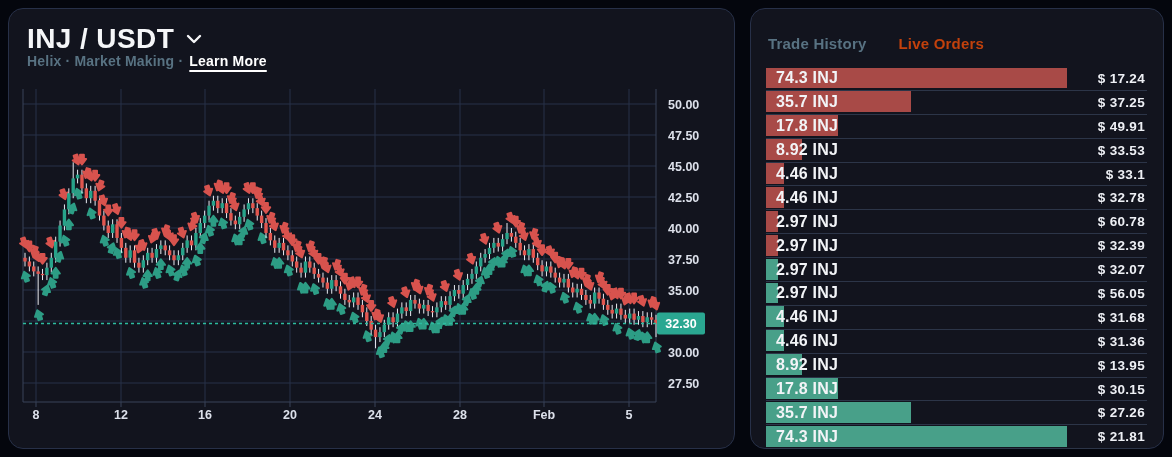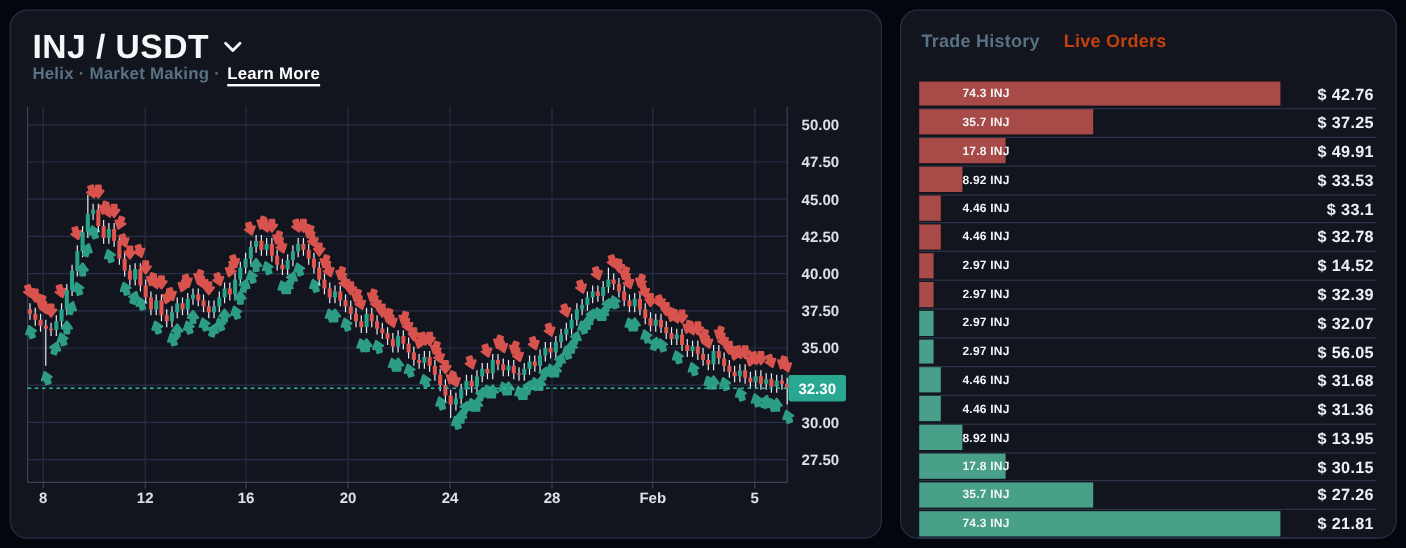--- a/index.html
+++ b/index.html
@@ -13,31 +13,31 @@
   .title-row{position:absolute;left:18px;top:14px;display:flex;align-items:center;gap:10px;}
   .pair-title{margin:0;font-size:28px;font-weight:800;letter-spacing:.4px;color:#f5f6f8;}
   .chev-btn{background:none;border:none;padding:2px;cursor:pointer;display:flex;align-items:center;}
   .subtitle{position:absolute;left:18px;top:44px;font-size:14px;font-weight:700;letter-spacing:.2px;color:#5872821;}
   .subtitle .muted{color:#587282;}
   .subtitle a{color:#ffffff;text-decoration:underline;text-decoration-thickness:1.5px;text-underline-offset:4px;cursor:pointer;margin-left:6px;}
   #chart{position:absolute;left:10px;top:78px;}
   #chart text{font-family:"Liberation Sans","DejaVu Sans",sans-serif;font-weight:700;}
 
   
-  .tabs{position:absolute;left:17px;top:17px;display:flex;gap:20px;}
+  .tabs{position:absolute;left:17px;top:26px;display:flex;gap:32px;}
   .tab{background:none;border:none;padding:0;font-family:inherit;font-size:15px;font-weight:700;letter-spacing:.2px;cursor:pointer;}
   .tab.inactive{color:#587282;}
   .tab.active{color:#c2410c;}
   .orders{position:absolute;left:15px;top:58px;right:16px;}
   .order-row{position:relative;height:22.9px;border-bottom:1px solid #2c3548;cursor:pointer;}
   .order-row .bar{position:absolute;left:0;top:.5px;bottom:1.5px;z-index:0;}
   .order-row .bar.sell{background:#a84a47;}
   .order-row .bar.buy{background:#48a089;}
   .order-row .content{position:relative;z-index:1;display:flex;justify-content:space-between;align-items:center;height:100%;}
-  .order-row .amt{padding-left:10px;font-size:10px;font-weight:700;color:#f2f4f7;letter-spacing:.2px;margin-left:26px;}
+  .order-row .amt{padding-left:10px;font-size:16px;font-weight:700;color:#f2f4f7;letter-spacing:.2px;}
   .order-row .price{padding-right:2px;font-size:13.5px;font-weight:600;color:#eef0f5;letter-spacing:.3px;}
 </style>
 </head>
 <body>
 
 <div class="stage">
 
   <section class="panel chart-panel">
     <div class="title-row">
       <h1 class="pair-title">INJ / USDT</h1>
@@ -591,21 +591,21 @@
   <section class="panel orders-panel">
     <div class="tabs">
       <button class="tab inactive">Trade History</button>
       <button class="tab active">Live Orders</button>
     </div>
     <div class="orders" id="orders">
         <div class="order-row">
           <div class="bar sell" style="width: 79.1%;"></div>
           <div class="content">
             <span class="amt">74.3 INJ</span>
-            <span class="price">$ 42.76</span>
+            <span class="price">$ 17.24</span>
           </div>
         </div>
         <div class="order-row">
           <div class="bar sell" style="width: 38%;"></div>
           <div class="content">
             <span class="amt">35.7 INJ</span>
             <span class="price">$ 37.25</span>
           </div>
         </div>
         <div class="order-row">
@@ -633,21 +633,21 @@
           <div class="bar sell" style="width: 4.7%;"></div>
           <div class="content">
             <span class="amt">4.46 INJ</span>
             <span class="price">$ 32.78</span>
           </div>
         </div>
         <div class="order-row">
           <div class="bar sell" style="width: 3.2%;"></div>
           <div class="content">
             <span class="amt">2.97 INJ</span>
-            <span class="price">$ 14.52</span>
+            <span class="price">$ 60.78</span>
           </div>
         </div>
         <div class="order-row">
           <div class="bar sell" style="width: 3.2%;"></div>
           <div class="content">
             <span class="amt">2.97 INJ</span>
             <span class="price">$ 32.39</span>
           </div>
         </div>
         <div class="order-row">

